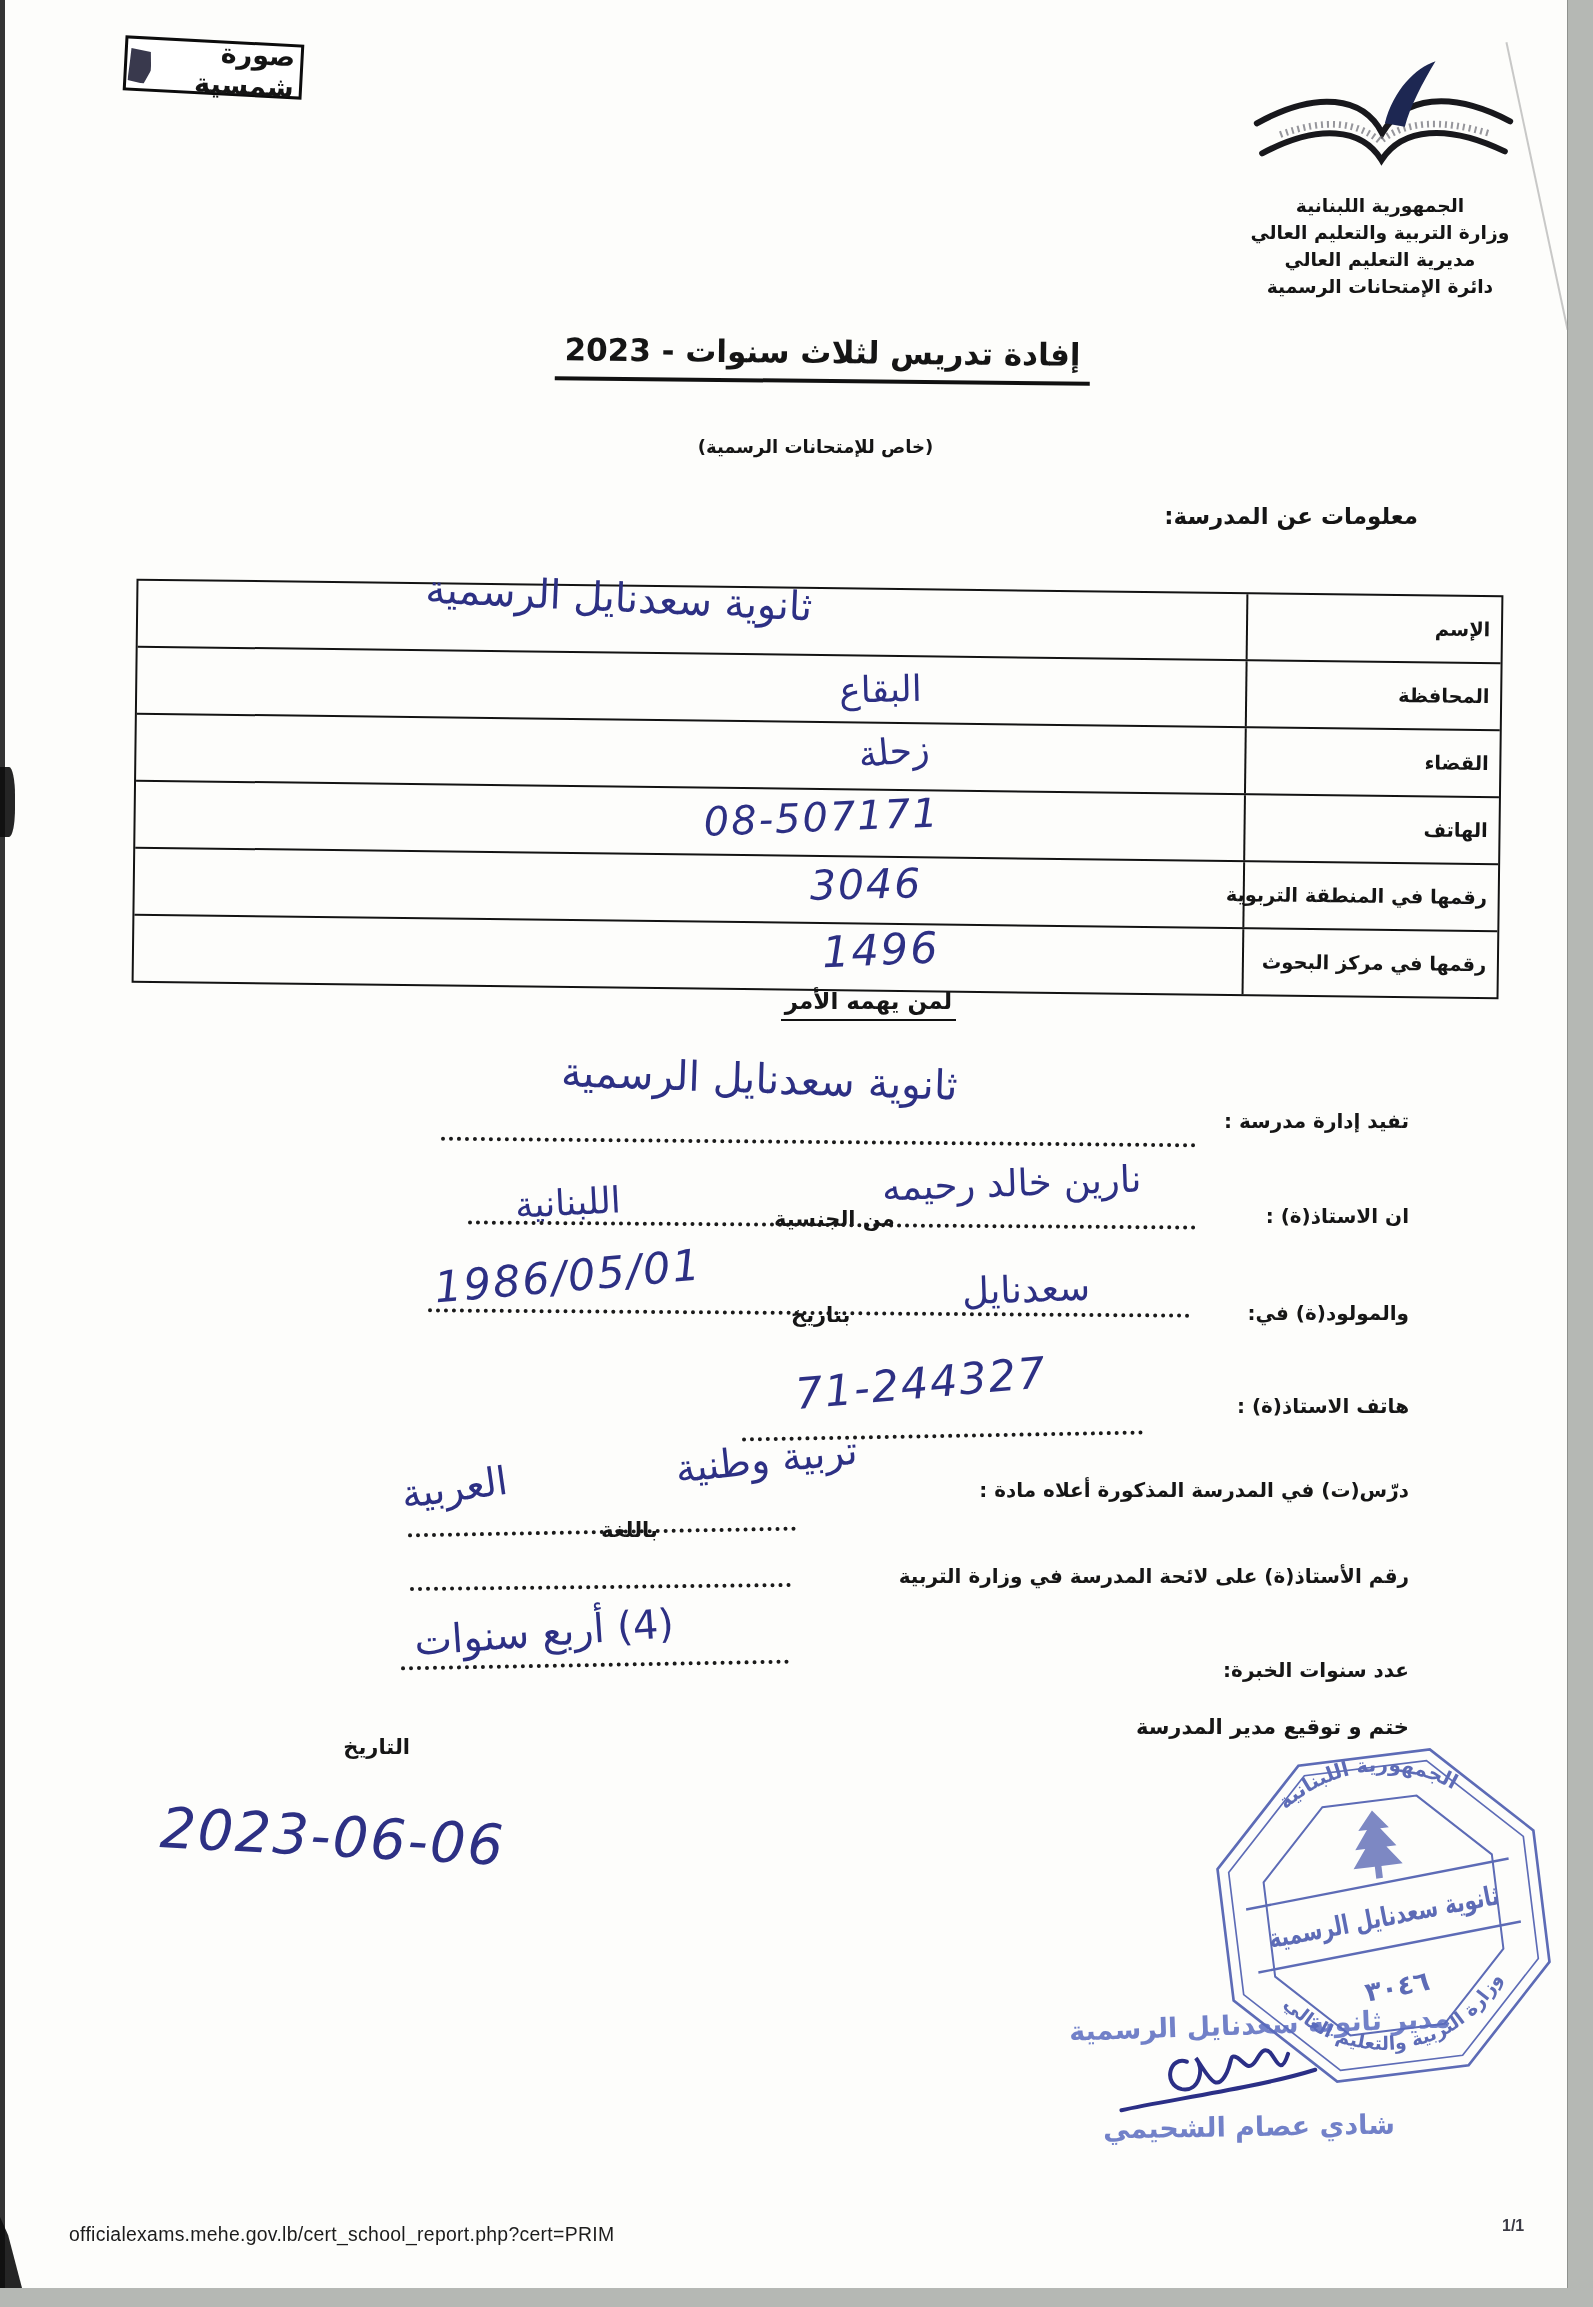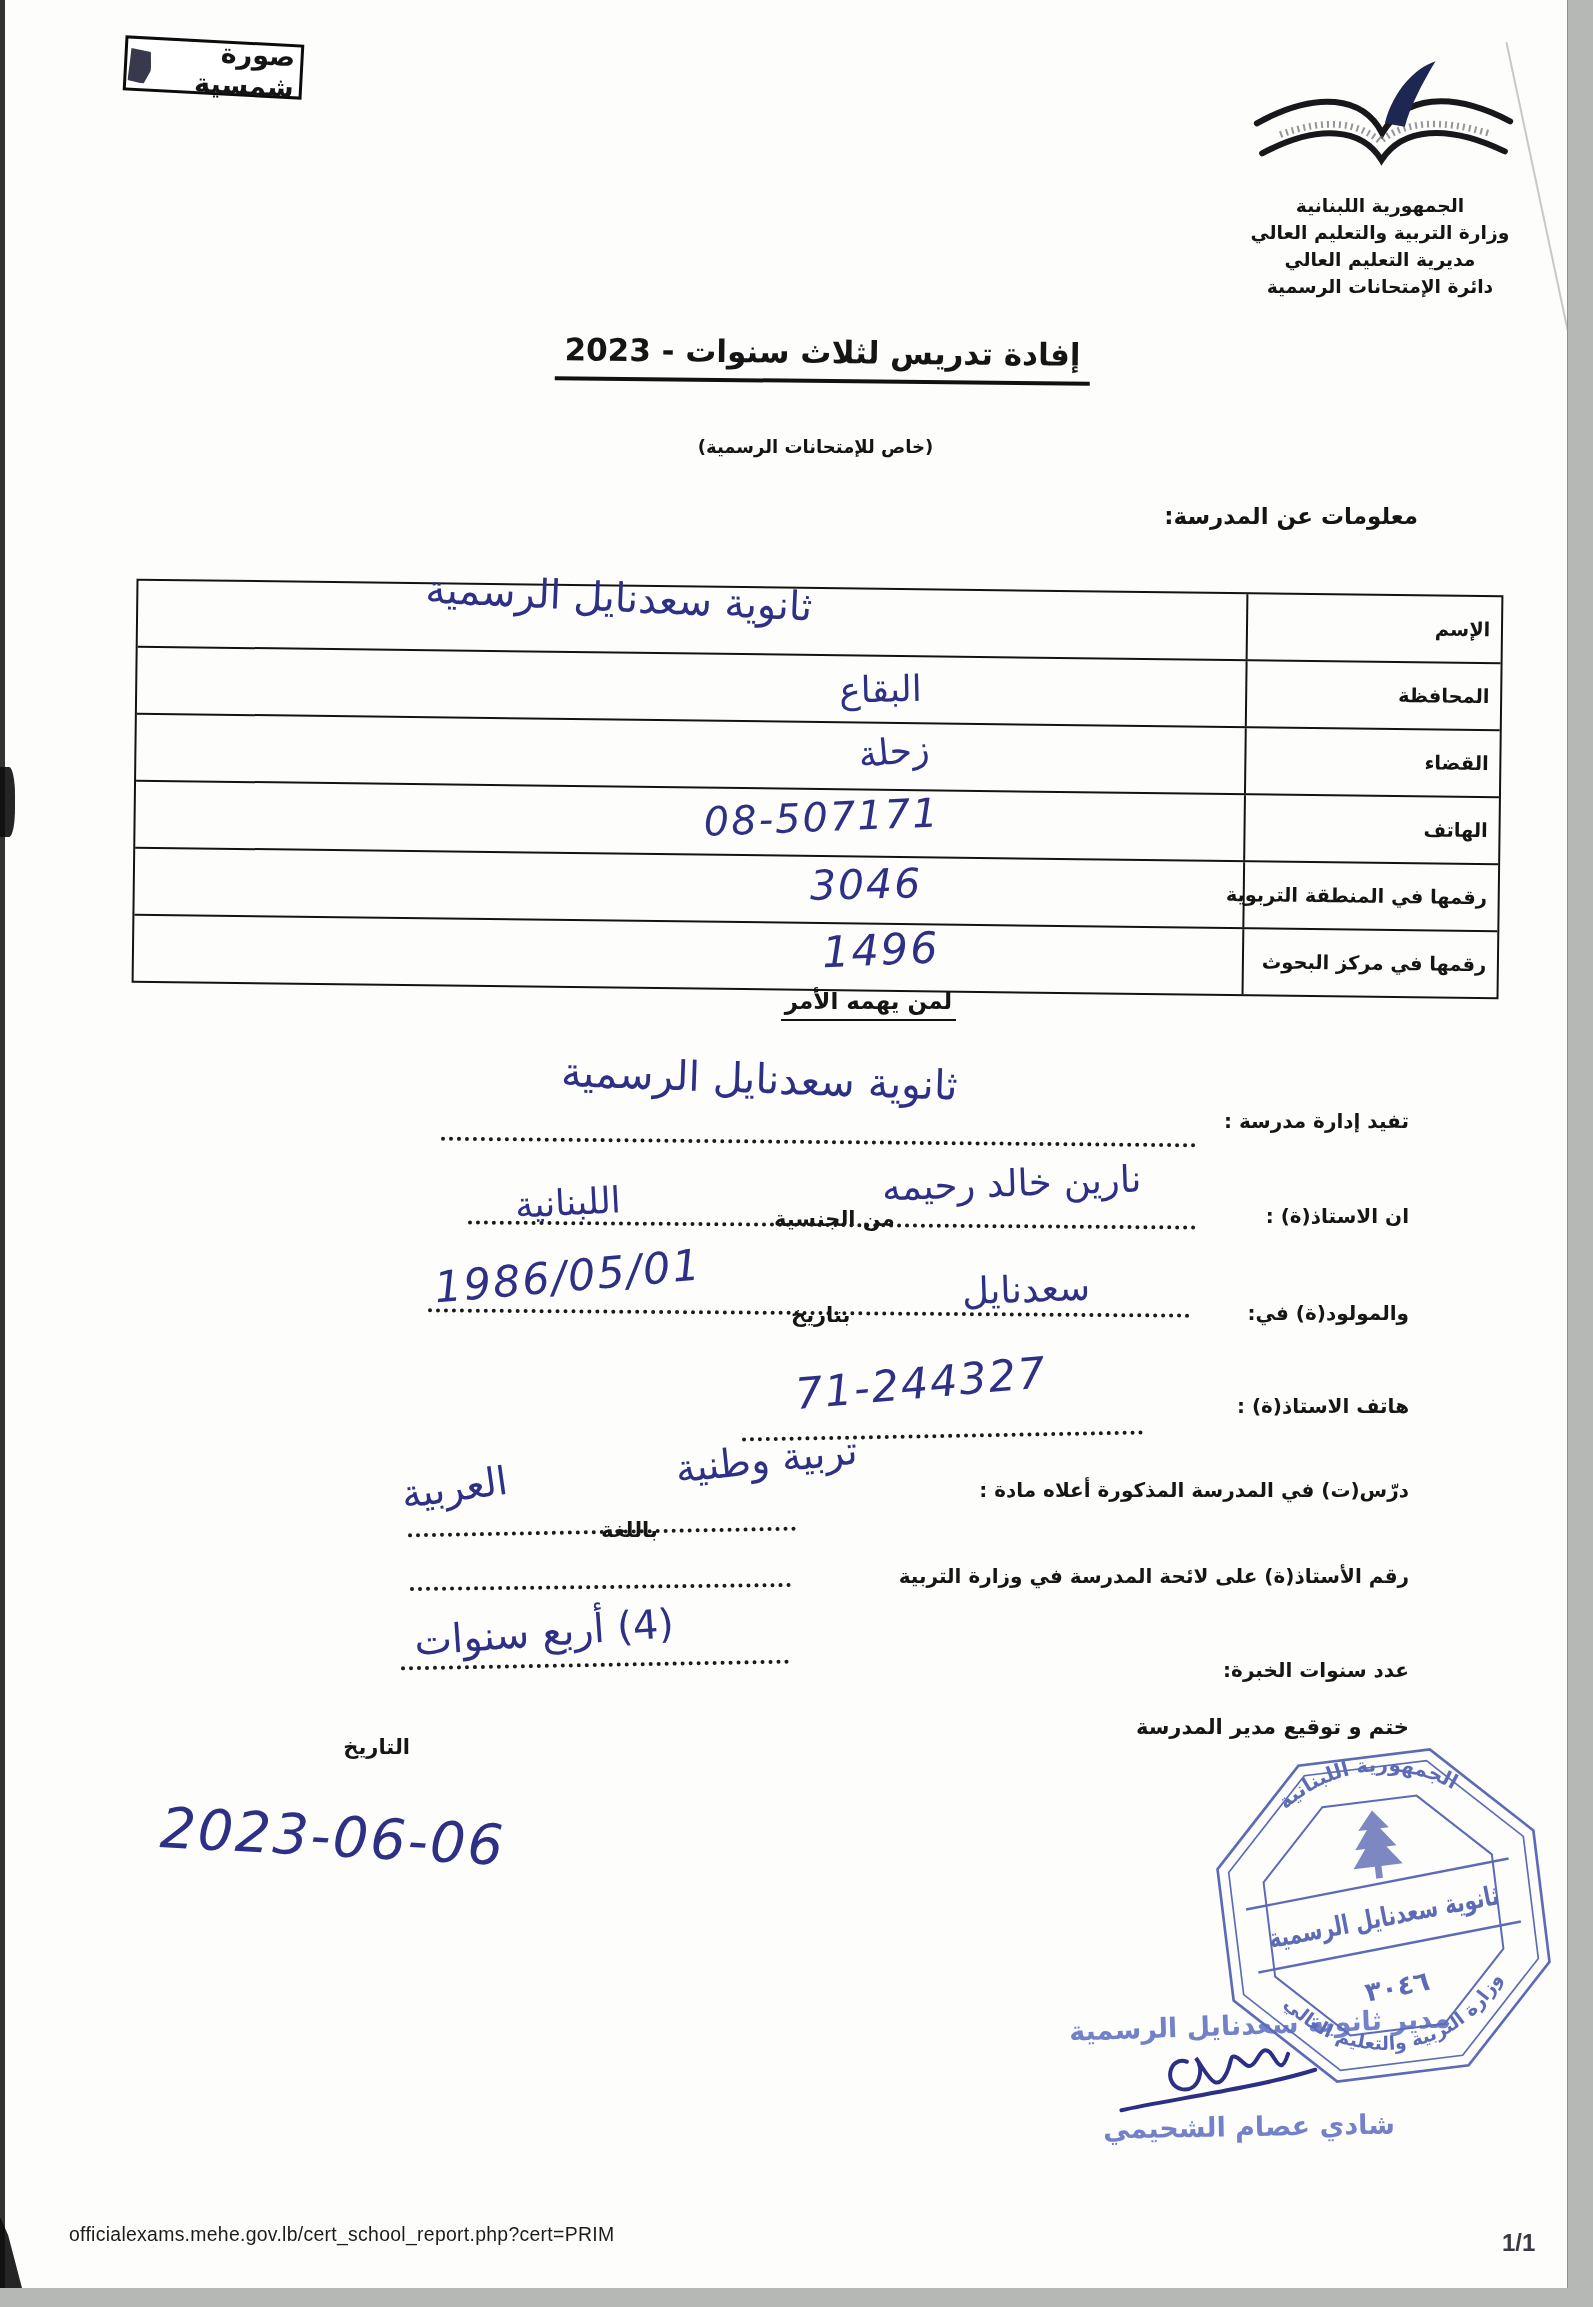--- a/index.html
+++ b/index.html
@@ -54,22 +54,22 @@
   
   .towhom{position:absolute;left:735px;top:988px;width:267px;text-align:center;
     font-size:23px;font-weight:bold;direction:rtl;}
   .towhom span{display:inline-block;border-bottom:2.7px solid #111;padding:0 4px 5.3px 4px;}
   .inline-print{position:absolute;font-weight:bold;font-size:21px;color:#161616;direction:rtl;white-space:nowrap;}
   
   .stamp-wrap{position:absolute;left:1203px;top:1735px;width:361px;height:361px;opacity:.88;}
   .blue-stamp-text{position:absolute;color:#5a6cc0;font-weight:bold;direction:rtl;white-space:nowrap;opacity:.85;}
   .footer-url{position:absolute;left:49px;top:2223px;font-family:"Liberation Sans",sans-serif;
     font-size:19.4px;color:#1c1c1c;letter-spacing:0.3px;margin-left:20px;}
-  .page-num{position:absolute;left:1502px;top:2217px;font-size:24px;color:#3a3a44;font-weight:bold;
-    font-family:"Liberation Sans",sans-serif;margin-top:12px;}
+  .page-num{position:absolute;left:1502px;top:2217px;font-size:16px;color:#3a3a44;font-weight:bold;
+    font-family:"Liberation Sans",sans-serif;}
   
   .edge-left{position:absolute;left:0;top:0;width:4.7px;height:2307px;background:#101010;opacity:.85;}
   .blob-left{position:absolute;left:0;top:767px;width:14.7px;height:70px;background:#0d0d0d;
     border-radius:0 40% 40% 0;opacity:.9;}
   .corner-bl{position:absolute;left:0;top:2217px;width:27px;height:90px;background:#0d0d0d;
     clip-path:polygon(0 0,30% 20%,100% 100%,0 100%);opacity:.9;}
   .edge-right{position:absolute;left:1568px;top:0;width:25.4px;height:2307px;background:#b5b8b4;}
   .edge-right-line{position:absolute;left:1567px;top:0;width:2px;height:2307px;background:#8e918d;}
   .edge-bottom{position:absolute;left:0;top:2288px;width:1593px;height:18.7px;background:#b5b8b4;}
   .crease{position:absolute;left:1536px;top:39px;width:2px;height:294px;background:#9d9d9d;

